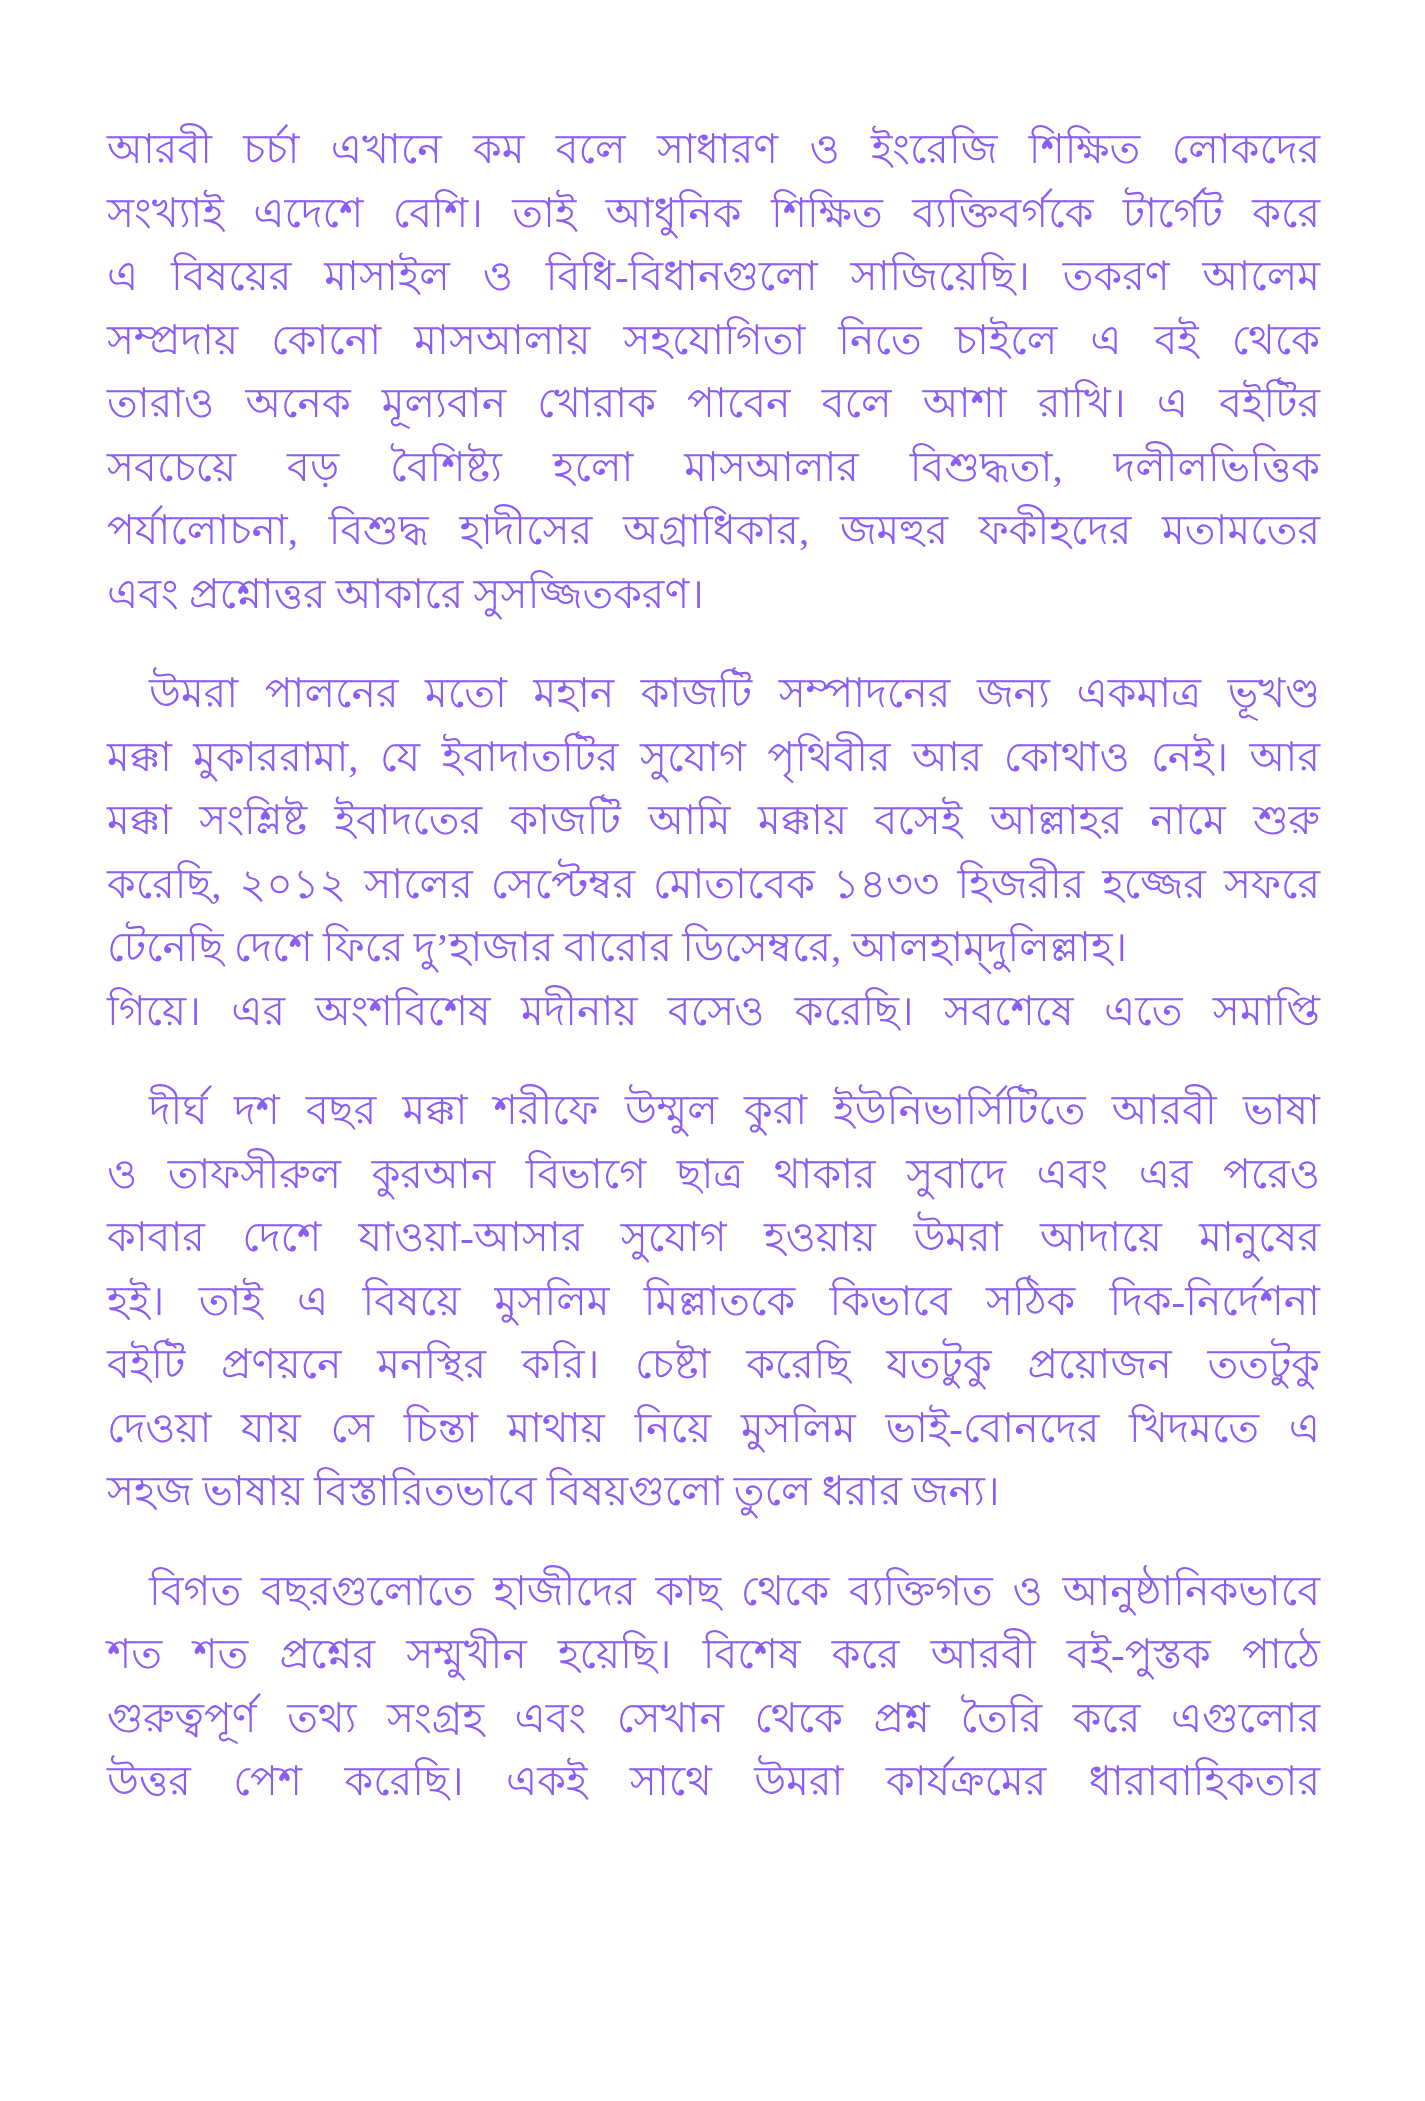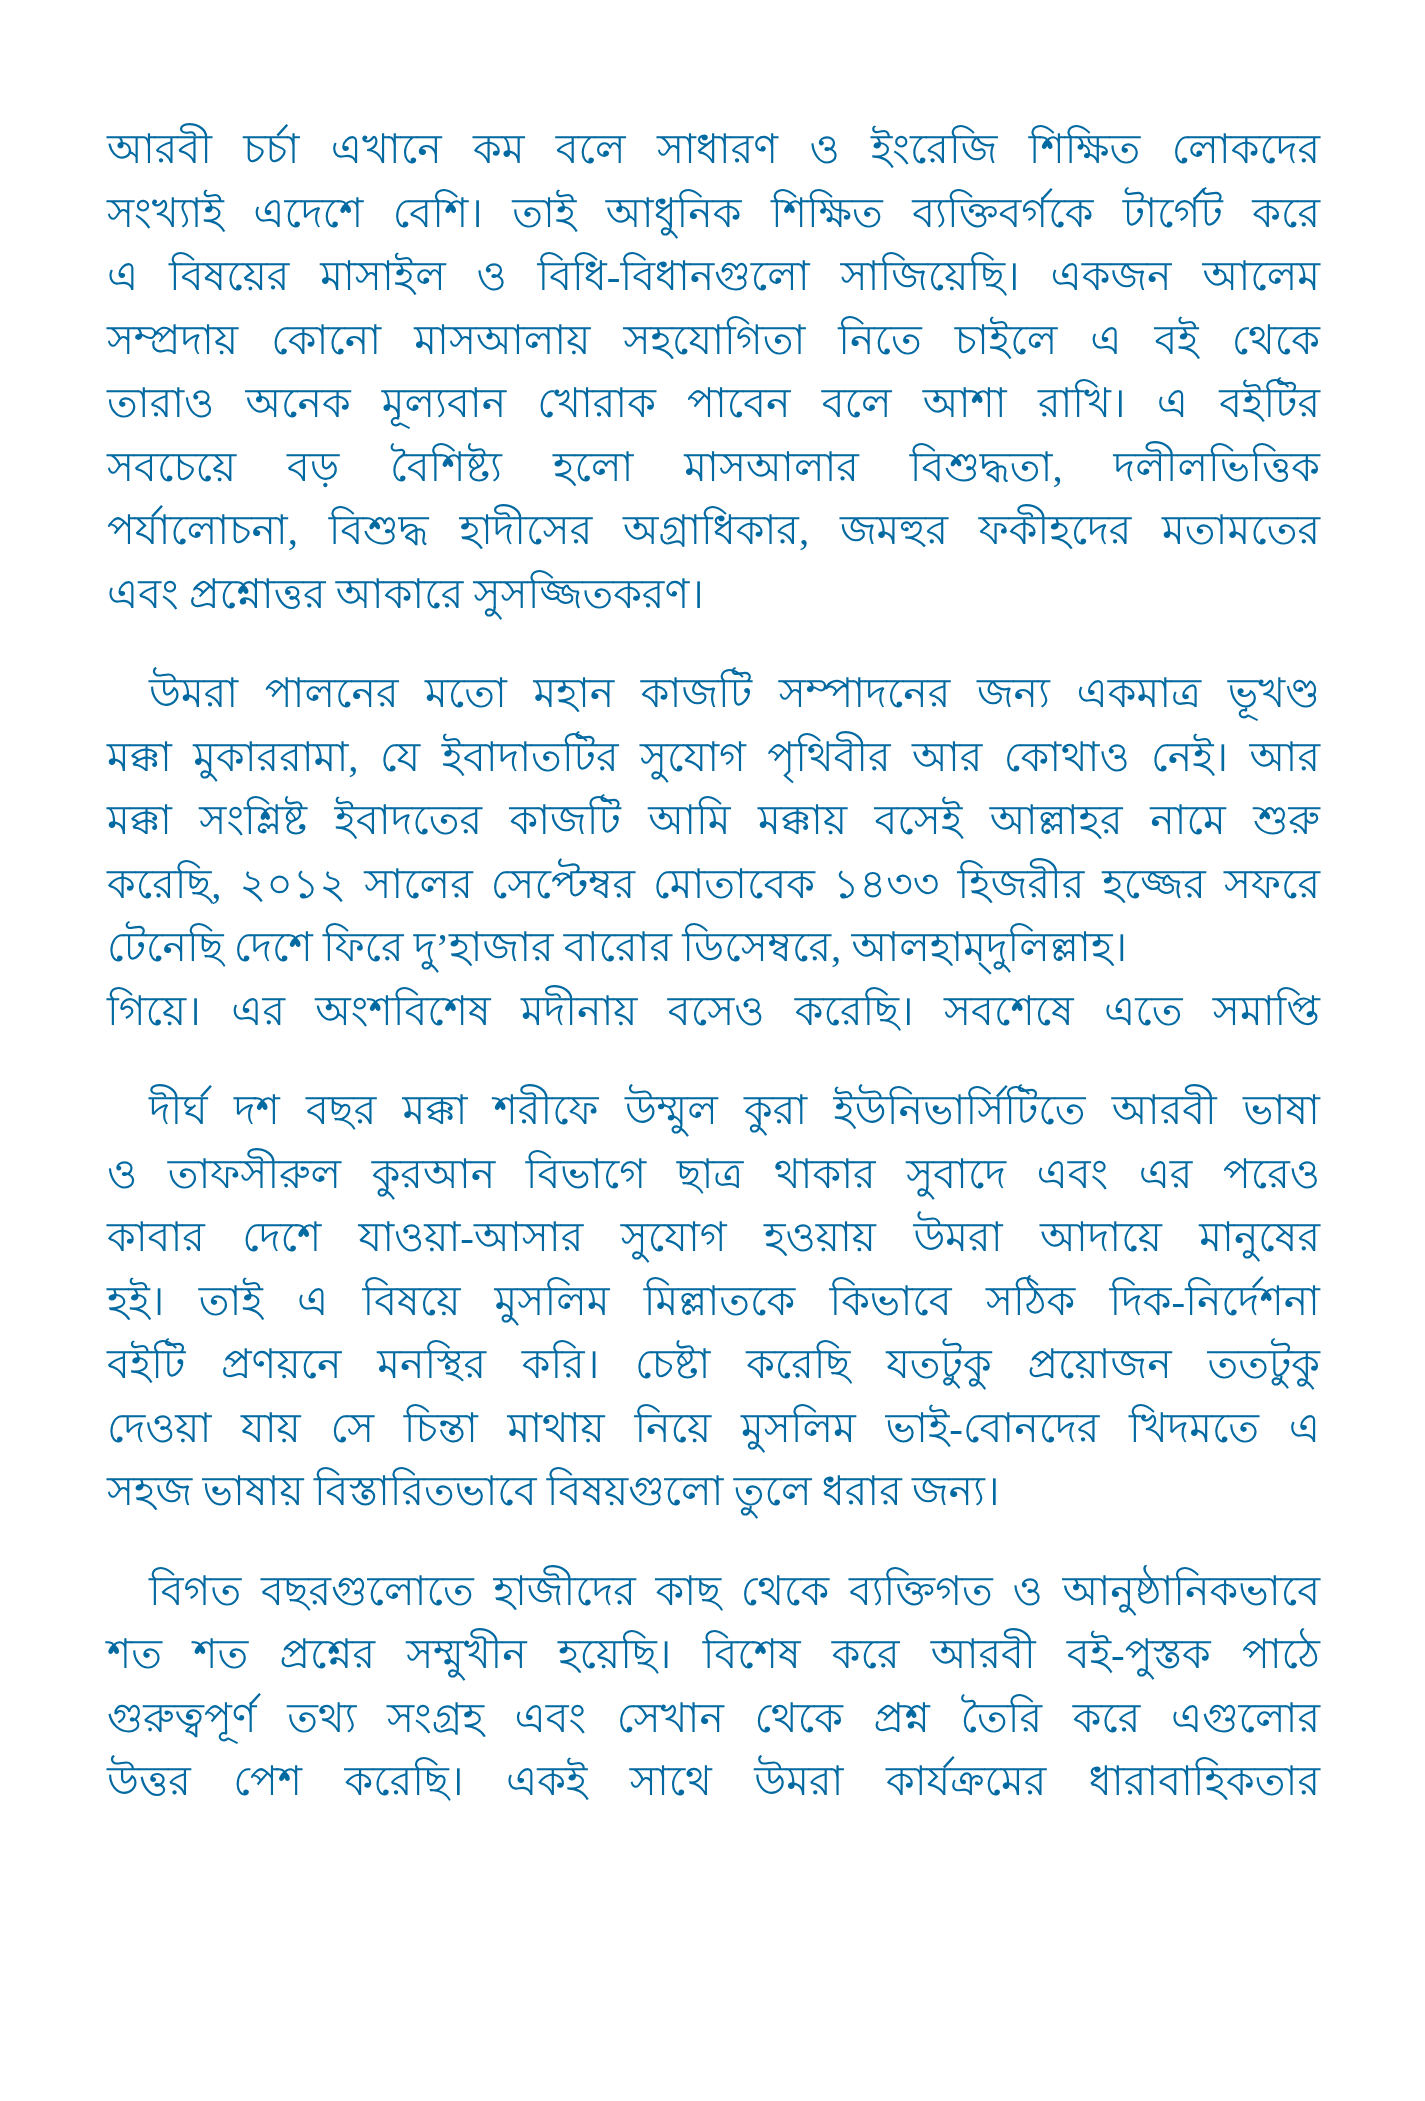--- a/index.html
+++ b/index.html
@@ -28,39 +28,39 @@
   }
   .p + .p {
     margin-top: 36px;
   }
   .line {
     font-size: 41px;
     line-height: 63.5px;
     text-align: justify;
     text-align-last: justify;
     letter-spacing: 0px;
-    color: #0369a1;
+    color: #8b5cf6;
   }
   .line.last {
     text-align-last: left;
   }
   .line.indent {
     text-indent: 42px;
   }
 </style>
 </head>
 <body>
 
 <div class="page">
   <div class="text-block">
 
     <div class="p">
       <div class="line">আরবী চর্চা এখানে কম বলে সাধারণ ও ইংরেজি শিক্ষিত লোকদের</div>
       <div class="line">সংখ্যাই এদেশে বেশি। তাই আধুনিক শিক্ষিত ব্যক্তিবর্গকে টার্গেট করে</div>
-      <div class="line">এ বিষয়ের মাসাইল ও বিধি-বিধানগুলো সাজিয়েছি। একজন আলেম</div>
+      <div class="line">এ বিষয়ের মাসাইল ও বিধি-বিধানগুলো সাজিয়েছি। তকরণ আলেম</div>
       <div class="line">সম্প্রদায় কোনো মাসআলায় সহযোগিতা নিতে চাইলে এ বই থেকে</div>
       <div class="line">তারাও অনেক মূল্যবান খোরাক পাবেন বলে আশা রাখি। এ বইটির</div>
       <div class="line">সবচেয়ে বড় বৈশিষ্ট্য হলো মাসআলার বিশুদ্ধতা, দলীলভিত্তিক</div>
       <div class="line">পর্যালোচনা, বিশুদ্ধ হাদীসের অগ্রাধিকার, জমহুর ফকীহদের মতামতের</div>
       <div class="line last">এবং প্রশ্নোত্তর আকারে সুসজ্জিতকরণ।</div>
     </div>
 
     <div class="p">
       <div class="line indent">উমরা পালনের মতো মহান কাজটি সম্পাদনের জন্য একমাত্র ভূখণ্ড</div>
       <div class="line">মক্কা মুকাররামা, যে ইবাদাতটির সুযোগ পৃথিবীর আর কোথাও নেই। আর</div>

